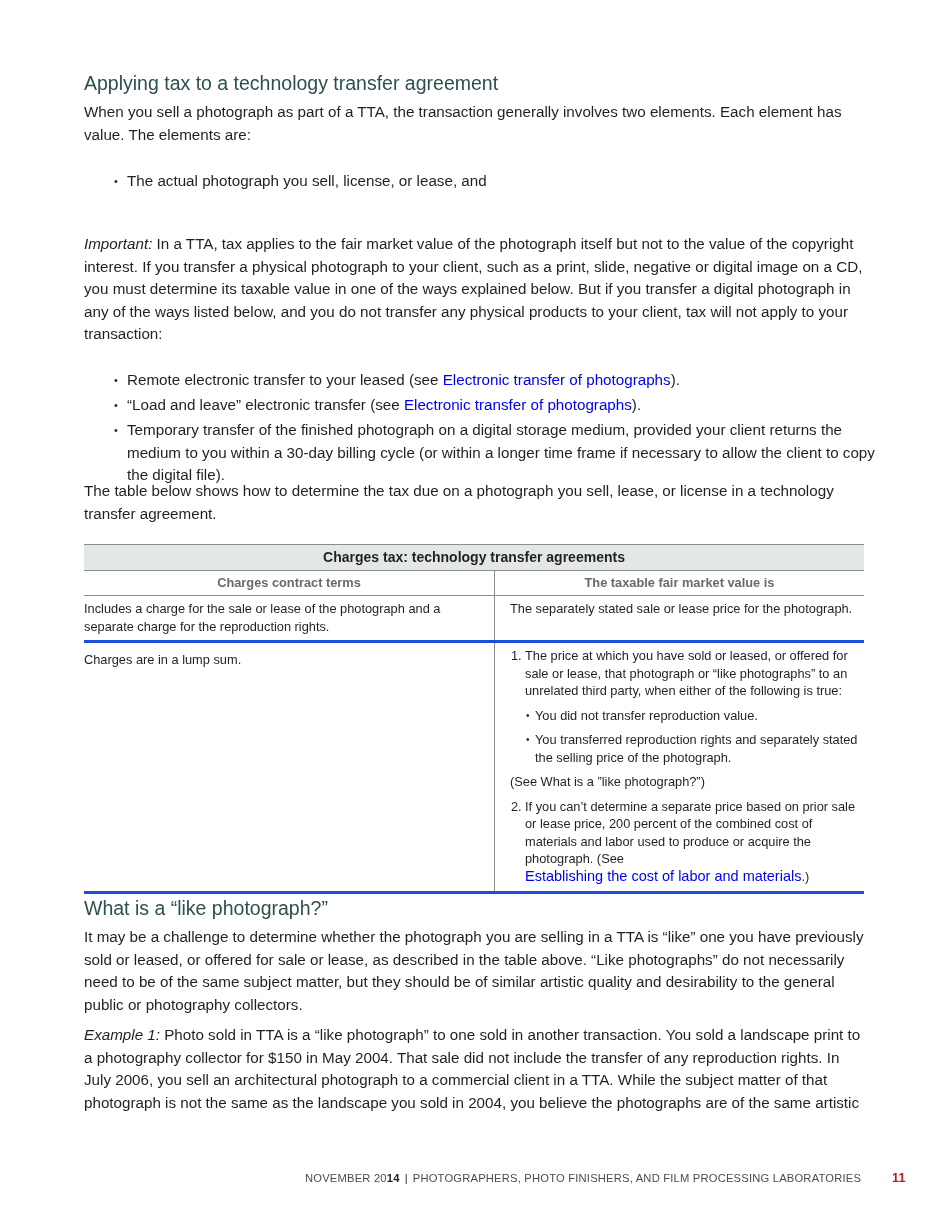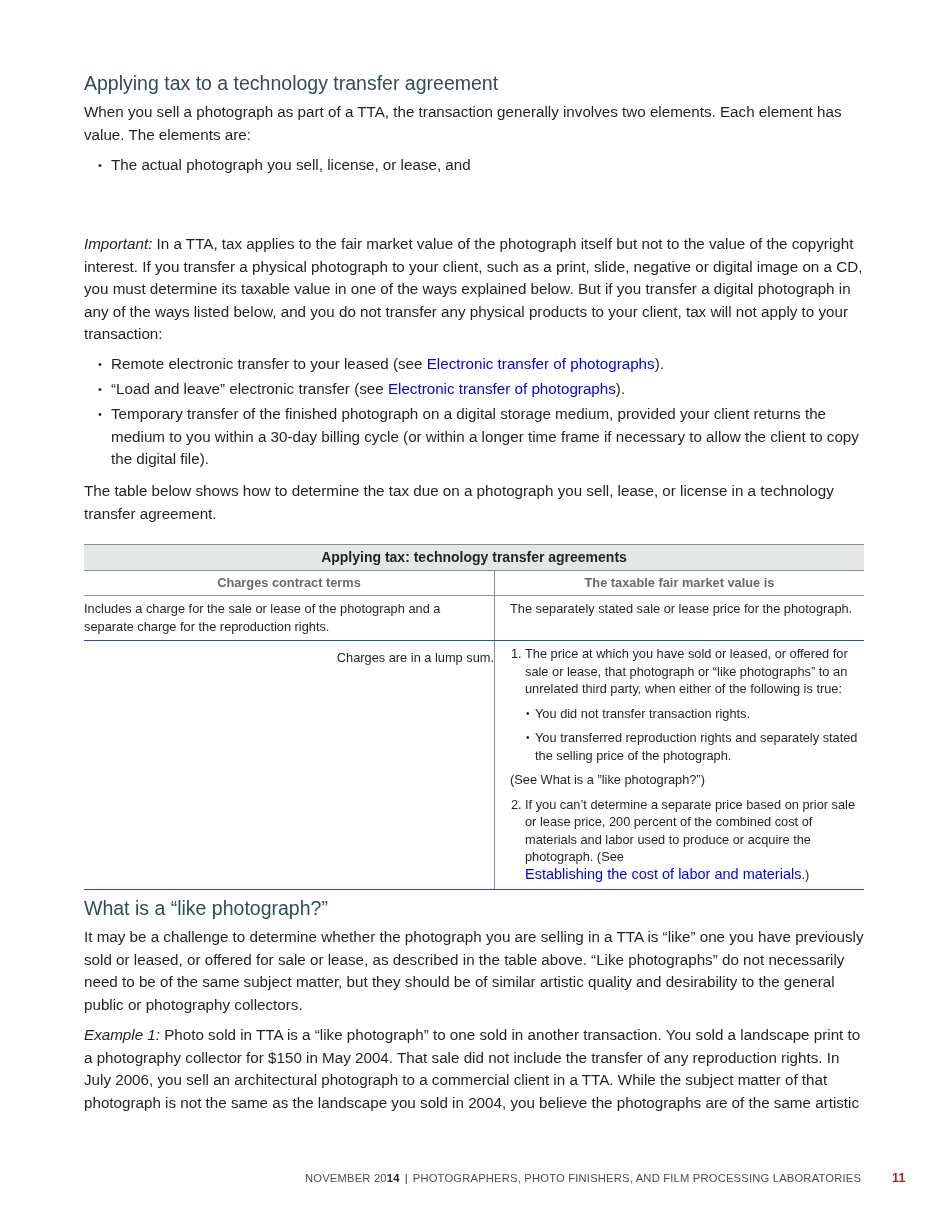--- a/index.html
+++ b/index.html
@@ -1,33 +1,33 @@
 <!DOCTYPE html>
 <html><head>
 <meta charset="utf-8">
 <style>
   html, body { margin: 0; padding: 0; background: #ffffff; }
   body { width: 950px; height: 1230px; position: relative; overflow: hidden;
          font-family: "Liberation Sans", "DejaVu Sans", sans-serif; color: #231f20; }
   .page { position: absolute; left: 84px; top: 0; width: 782px; }
   h2 { font-weight: normal; color: #2e4f4f; font-size: 19.5px; margin: 0; line-height: 24px; }
   p { margin: 0; font-size: 15.2px; line-height: 22.6px; }
-  .bl { list-style: none; margin: 0; padding: 0; }
+  .bl { list-style: none; margin: 16px; padding: 0; }
   .bl li { position: relative; padding-left: 27px; font-size: 15.2px; line-height: 22.6px; }
   .bl li::before { content: "\2022"; position: absolute; left: 14px; top: 0; font-size: 11px; color: #231f20; }
   a, .lnk { color: #0000ee; text-decoration: none; }
   em { font-style: italic; }
 
   table.tta { position: absolute; left: 84px; top: 544px; width: 780px; border-collapse: collapse;
               font-size: 12.8px; line-height: 17.5px; }
   table.tta th.cap { background: #e3e8e6; font-weight: bold; font-size: 14px; color: #231f20;
                      border-top: 1px solid #8a8f8d; border-bottom: 1px solid #8a8f8d; height: 25px; padding: 0; }
   table.tta th.colh { font-weight: bold; color: #6a6a6a; font-size: 12.8px; height: 24px; padding: 0;
                       border-bottom: 1px solid #8a8f8d; }
-  table.tta td { vertical-align: top; padding: 4px 0 6px 0; border-bottom: 1px solid #1d4ed8; }
+  table.tta td { vertical-align: top; padding: 4px 0 6px 0; border-bottom: 3px solid #1d4ed8; }
   table.tta .c1 { width: 390px; border-right: 1px solid #8a8f8d; }
   table.tta .c2 { padding-left: 15px; padding-right: 6px; margin-left: 24px; }
   .num { position: relative; padding-left: 15px; margin-bottom: 7px; }
   .num .n { position: absolute; left: 1px; top: 0; }
   .sub { position: relative; padding-left: 25px; margin-bottom: 7px; }
   .sub::before { content: "\2022"; position: absolute; left: 16px; top: 0; font-size: 10px; }
   .plain { margin-bottom: 7px; }
   .bigl { font-size: 14.5px; }
 
   .footer { position: absolute; top: 1172px; left: 0; width: 950px; height: 18px; font-size: 11.2px;
@@ -56,40 +56,40 @@
     <li style="margin-bottom:2.5px;"><span>“Load and leave” electronic transfer (see </span><a>Electronic transfer of photographs</a><span>).</span></li>
     <li>Temporary transfer of the finished photograph on a digital storage medium, provided your client returns the medium to you within a 30-day billing cycle (or within a longer time frame if necessary to allow the client to copy the digital file).</li>
   </ul>
 
   <p style="position:absolute; top:480px; left:0; width:782px;">The table below shows how to determine the tax due on a photograph you sell, lease, or license in a technology transfer agreement.</p>
 </div>
 
 <table class="tta">
   <thead>
     <tr>
-      <th class="cap" colspan="2">Applying tax: technology transfer agreements</th>
+      <th class="cap" colspan="2">Charges tax: technology transfer agreements</th>
     </tr>
     <tr>
       <th class="colh c1">Charges contract terms</th>
       <th class="colh">The taxable fair market value is</th>
     </tr>
   </thead>
   <tbody>
     <tr>
       <td class="c1" style="padding-right:20px; padding-bottom:5px;">Includes a charge for the sale or lease of the photograph and a separate charge for the reproduction rights.</td>
       <td class="c2">The separately stated sale or lease price for the photograph.</td>
     </tr>
     <tr>
-      <td class="c1" style="padding-top:8px;text-align:right;">Charges are in a lump sum.</td>
+      <td class="c1" style="padding-top:8px;">Charges are in a lump sum.</td>
       <td class="c2" style="padding-top:4px; padding-bottom:6px;">
         <div class="num">
           <span class="n">1.</span>
           <span>The price at which you have sold or leased, or offered for sale or lease, that photograph or “like photographs” to an unrelated third party, when either of the following is true:</span>
         </div>
-        <div class="sub">You did not transfer transaction rights.</div>
+        <div class="sub">You did not transfer reproduction value.</div>
         <div class="sub">You transferred reproduction rights and separately stated the selling price of the photograph.</div>
         <div class="plain">(See What is a ”like photograph?”)</div>
         <div class="num" style="margin-bottom:0;">
           <span class="n">2.</span>
           <span>If you can’t determine a separate price based on prior sale or lease price, 200 percent of the combined cost of materials and labor used to produce or acquire the photograph. (See </span><br><a class="bigl">Establishing the cost of labor and materials</a><span>.)</span>
         </div>
       </td>
     </tr>
   </tbody>
 </table>

